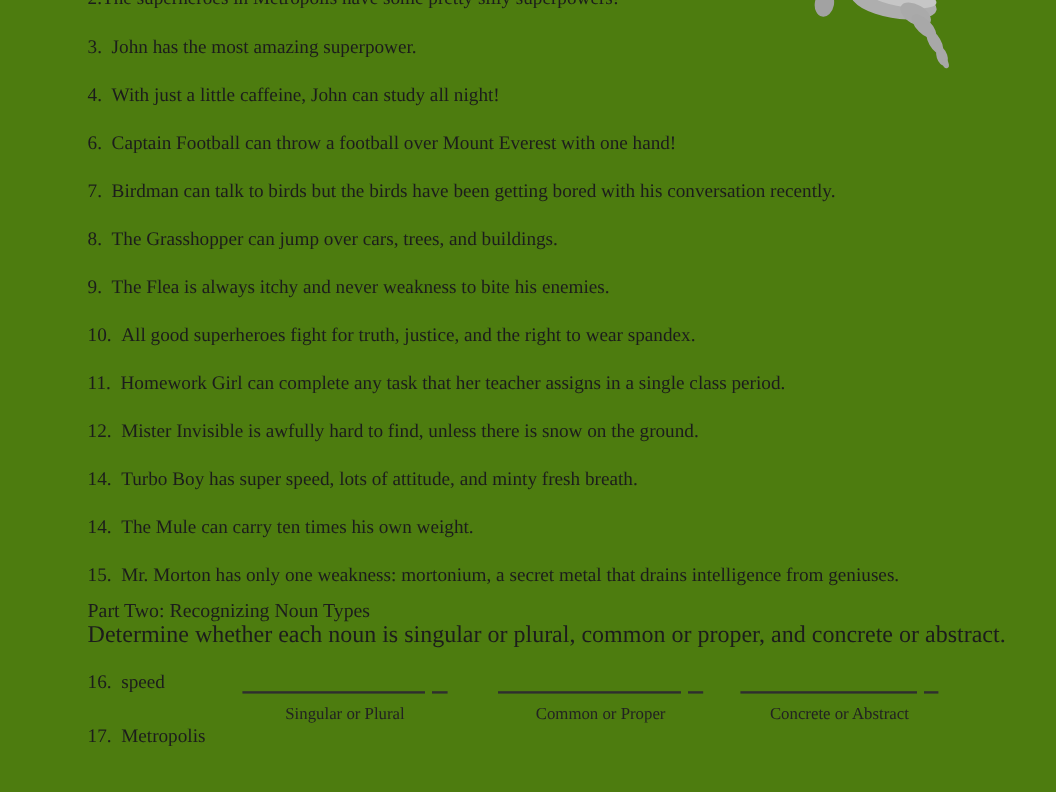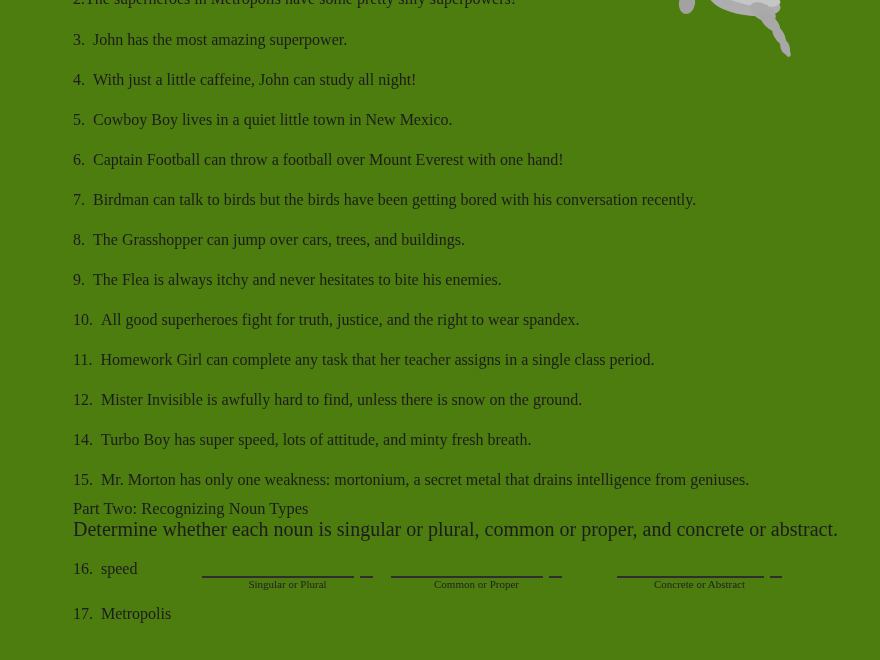--- a/index.html
+++ b/index.html
@@ -42,29 +42,29 @@
   .noun-row {
     position: relative; margin-top: 22px; height: 34px; width: 780px;
   }
   .noun-head {
     position: absolute; left: 0; top: 0;
     height: 18px; line-height: 18px; font-size: 16px; white-space: nowrap;
   }
   .noun-head .num { display: inline-block; margin-right: 8px; }
   .blank { position: absolute; top: 0; }
   .blank-1 { left: 129px; width: 171px; }
-  .blank-2 { left: 318px; width: 171px; }
+  .blank-2 { left: 342px; width: 171px; }
   .blank-3 { left: 544px; width: 165px; }
   .blank-line {
     height: 18px;
     background: linear-gradient(to right, #2e2e2e 0 89%, transparent 89% 92.5%, #2e2e2e 92.5% 100%) no-repeat bottom / 100% 2px;
   }
   .blank-label {
-    margin-top: 0; text-align: center;
-    font-size: 11px; line-height: 13px; color: #222;
+    margin-top: 11px; text-align: center;
+    font-size: 14px; line-height: 13px; color: #222;
     white-space: nowrap;
   }
   .noun-row-2 {
     margin-top: 11px; height: 18px; line-height: 18px;
     font-size: 16px; white-space: nowrap;
   }
   .noun-row-2 .num { display: inline-block; margin-right: 8px; }
   .hero {
     position: absolute; left: 665px; top: 0;
     width: 142px; height: 58px; pointer-events: none;
@@ -88,29 +88,29 @@
       <ellipse cx="105" cy="22" rx="13" ry="6" transform="rotate(45 105 22)" fill="#a8a8a8"></ellipse>
       <ellipse cx="114" cy="35" rx="11" ry="5" transform="rotate(60 114 35)" fill="#a8a8a8"></ellipse>
       <ellipse cx="120" cy="47" rx="8" ry="4.5" transform="rotate(72 120 47)" fill="#a8a8a8"></ellipse>
       <ellipse cx="123" cy="53" rx="4" ry="2.5" transform="rotate(72 123 53)" fill="#a8a8a8"></ellipse>
     </g>
   </svg>
 
   <div class="sentences">
     <div class="sentence"><span class="num">3.</span><span>John has the most amazing superpower.</span></div>
     <div class="sentence"><span class="num">4.</span><span>With just a little caffeine, John can study all night!</span></div>
-    <div class="sentence"><span class="num">5.</span><span>Cowboy Boy lives in a quiet little town in New Mexico.</span></div>
     <div class="sentence"><span class="num">6.</span><span>Captain Football can throw a football over Mount Everest with one hand!</span></div>
     <div class="sentence"><span class="num">7.</span><span>Birdman can talk to birds but the birds have been getting bored with his conversation recently.</span></div>
     <div class="sentence"><span class="num">8.</span><span>The Grasshopper can jump over cars, trees, and buildings.</span></div>
-    <div class="sentence"><span class="num">9.</span><span>The Flea is always itchy and never hesitates to bite his enemies.</span></div>
+    <div class="sentence"><span class="num">9.</span><span>The Flea is always itchy and never weakness to bite his enemies.</span></div>
     <div class="sentence"><span class="num">10.</span><span>All good superheroes fight for truth, justice, and the right to wear spandex.</span></div>
     <div class="sentence"><span class="num">11.</span><span>Homework Girl can complete any task that her teacher assigns in a single class period.</span></div>
     <div class="sentence"><span class="num">12.</span><span>Mister Invisible is awfully hard to find, unless there is snow on the ground.</span></div>
     <div class="sentence"><span class="num">14.</span><span>Turbo Boy has super speed, lots of attitude, and minty fresh breath.</span></div>
+    <div class="sentence"><span class="num">14.</span><span>The Mule can carry ten times his own weight.</span></div>
     <div class="sentence"><span class="num">15.</span><span>Mr. Morton has only one weakness: mortonium, a secret metal that drains intelligence from geniuses.</span></div>
   </div>
 
   <div class="part-heading">Part Two: Recognizing Noun Types</div>
   <div class="instructions">Determine whether each noun is singular or plural, common or proper, and concrete or abstract.</div>
 
   <div class="noun-row">
     <div class="noun-head">
       <span class="num">16.</span><span>speed</span>
     </div>

